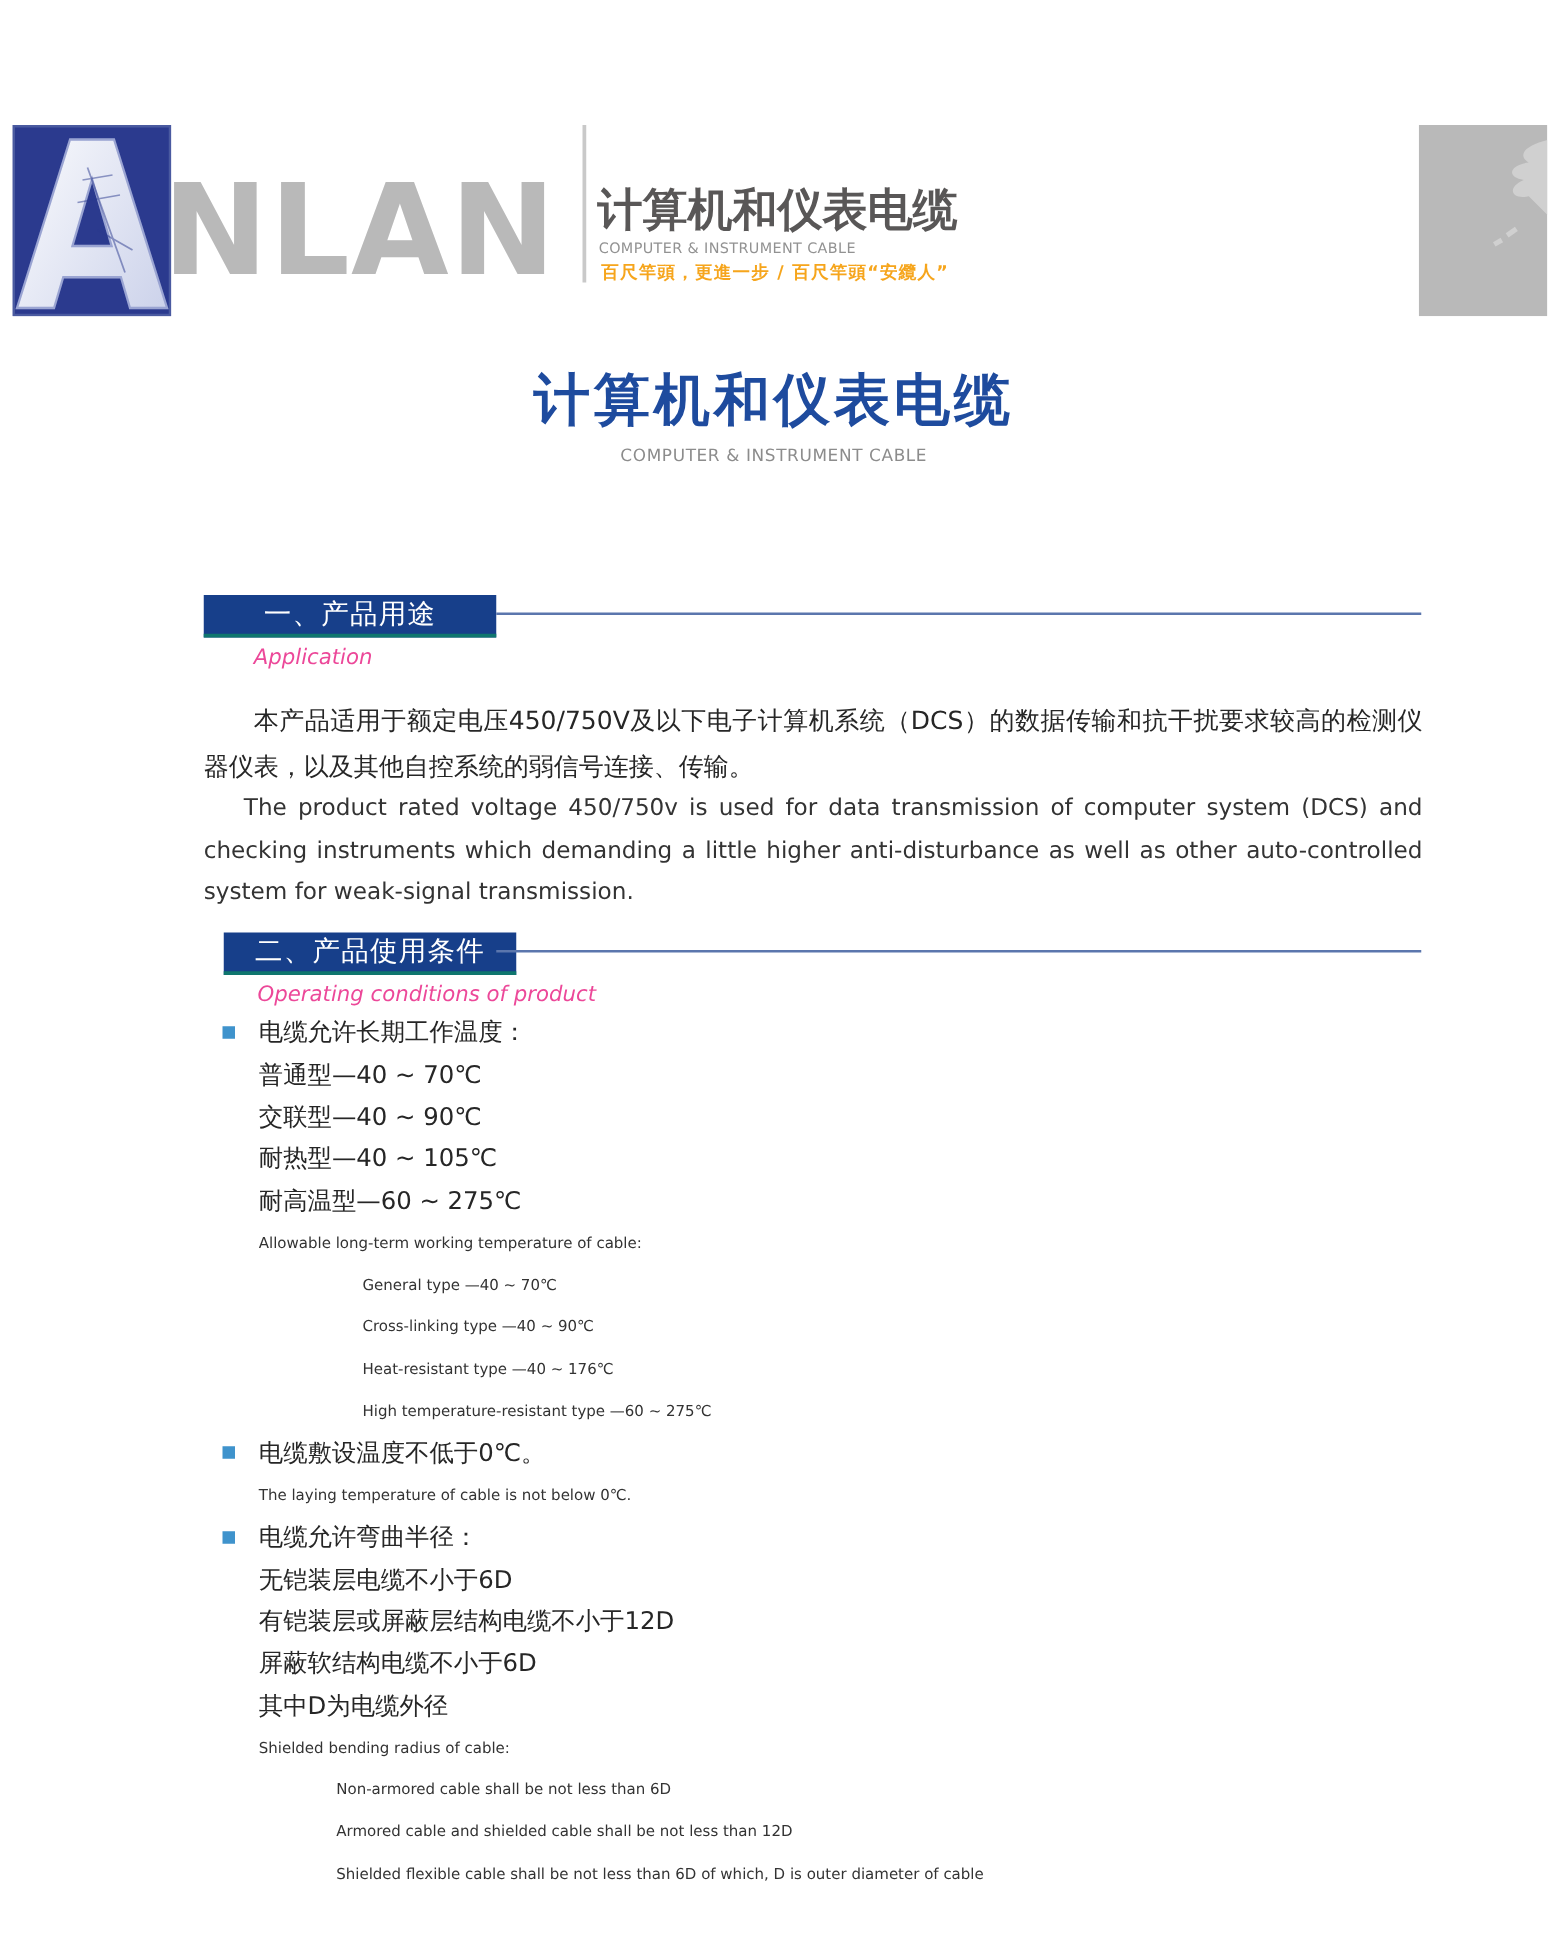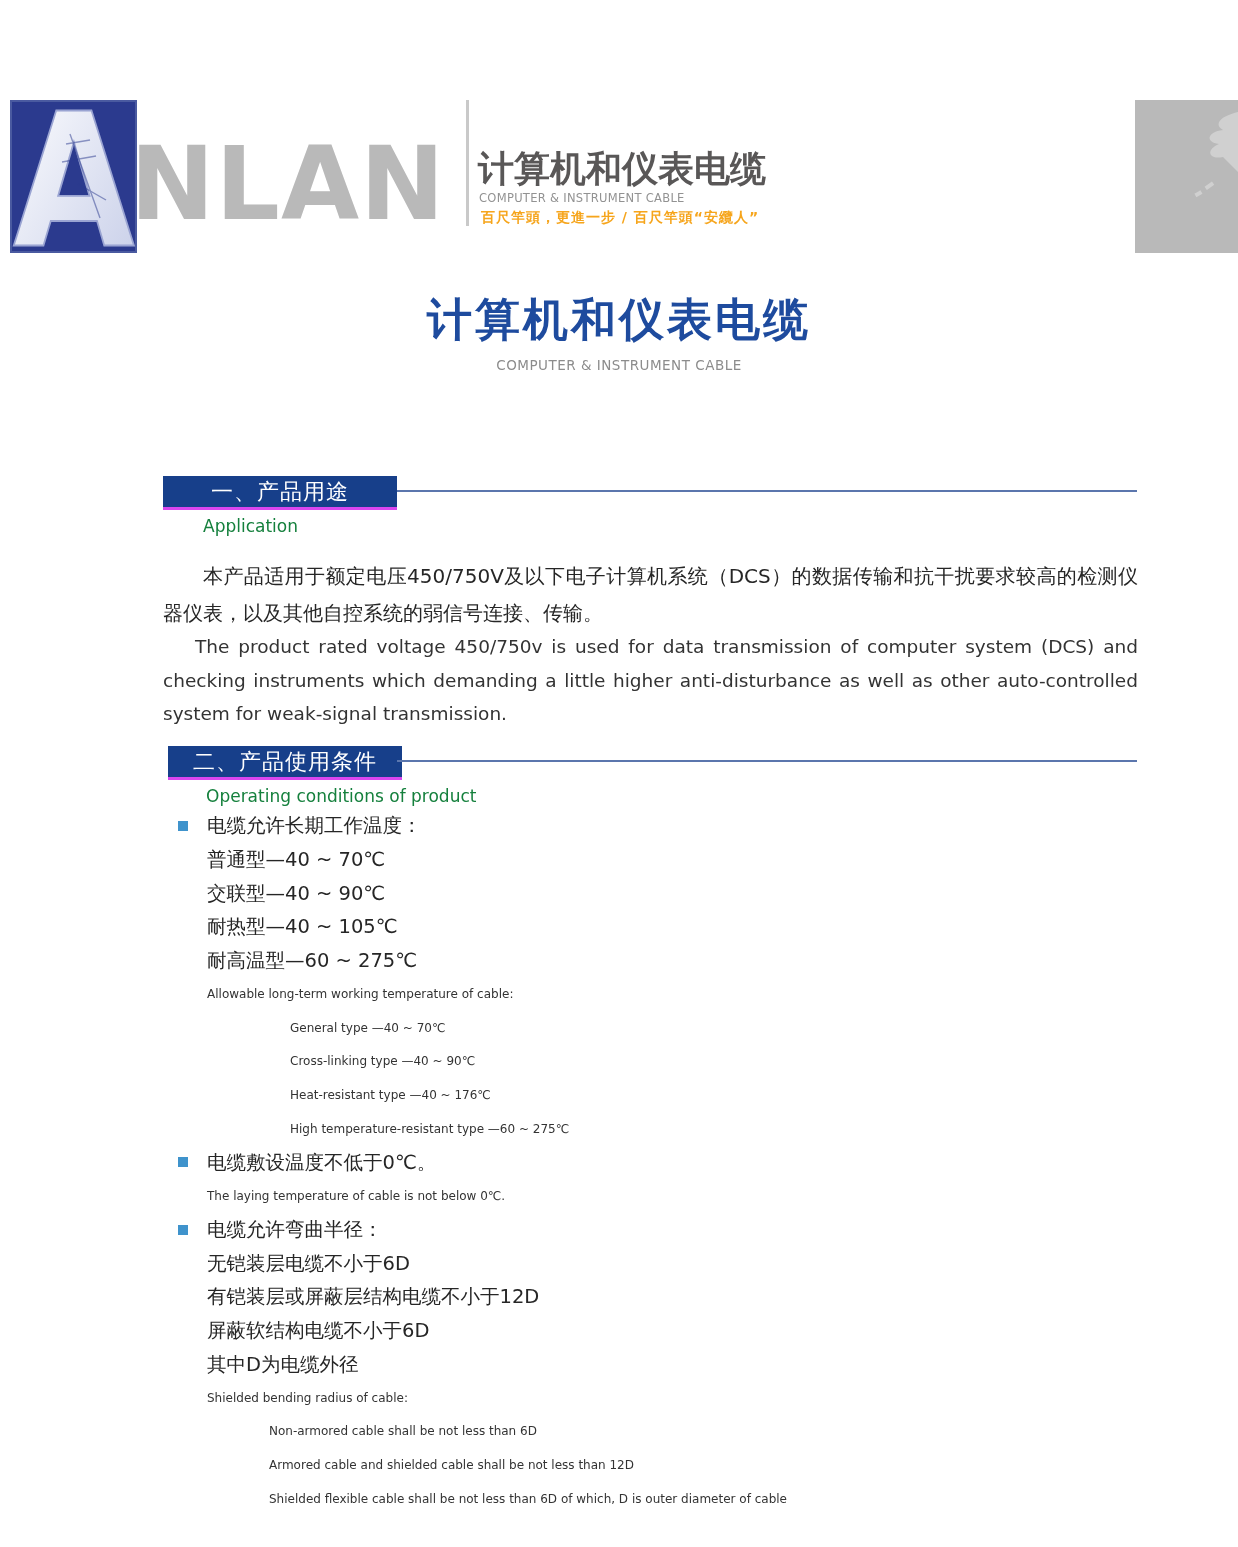--- a/index.html
+++ b/index.html
@@ -19,28 +19,28 @@
   #hdr-slogan{left:481px;top:209px;font-size:14px;font-weight:bold;color:#f6a51c;letter-spacing:1px;}
   #corner-photo{left:1135px;top:100px;width:103px;height:153px;}
 
   
   #page-title-cn{left:0;top:293px;width:100%;text-align:center;font-size:45px;line-height:1.2;
                  font-weight:bold;color:#1e4b9e;letter-spacing:3px;}
   #page-title-en{left:0;top:357px;width:100%;text-align:center;font-size:13.5px;color:#8c8c8c;
                  letter-spacing:.5px;}
 
   
-  .banner{width:234px;height:31px;background:#173f8a;border-bottom:3px solid #d946ef;
+  .banner{width:234px;height:31px;background:#173f8a;border-bottom:3px solid #0f766e;
           color:#ffffff;font-size:22px;line-height:31px;text-align:center;letter-spacing:1px;}
   #sec1-banner{left:163px;top:476px;}
-  #sec2-banner{left:168px;top:746px;}
+  #sec2-banner{left:179px;top:746px;}
   .rule{height:2px;background:#5b76ad;}
   #sec1-rule{left:397px;top:490px;width:740px;}
   #sec2-rule{left:397px;top:760px;width:740px;}
-  .subheading{font-size:17px;color:#15803d;}
+  .subheading{font-size:17px;color:#ec4899;font-style:italic;}
   #sec1-sub{left:203px;top:516px;}
   #sec2-sub{left:206px;top:786px;}
 
   
   .para{left:163px;width:975px;text-align:justify;}
   #sec1-para-cn{top:558px;font-size:20px;line-height:37px;text-indent:2em;color:#262626;}
   #sec1-para-en{top:630px;font-size:18.5px;line-height:33.5px;text-indent:32px;color:#333333;}
 
   
   #sec2-list{left:163px;top:809px;width:975px;font-size:19.5px;color:#262626;}

